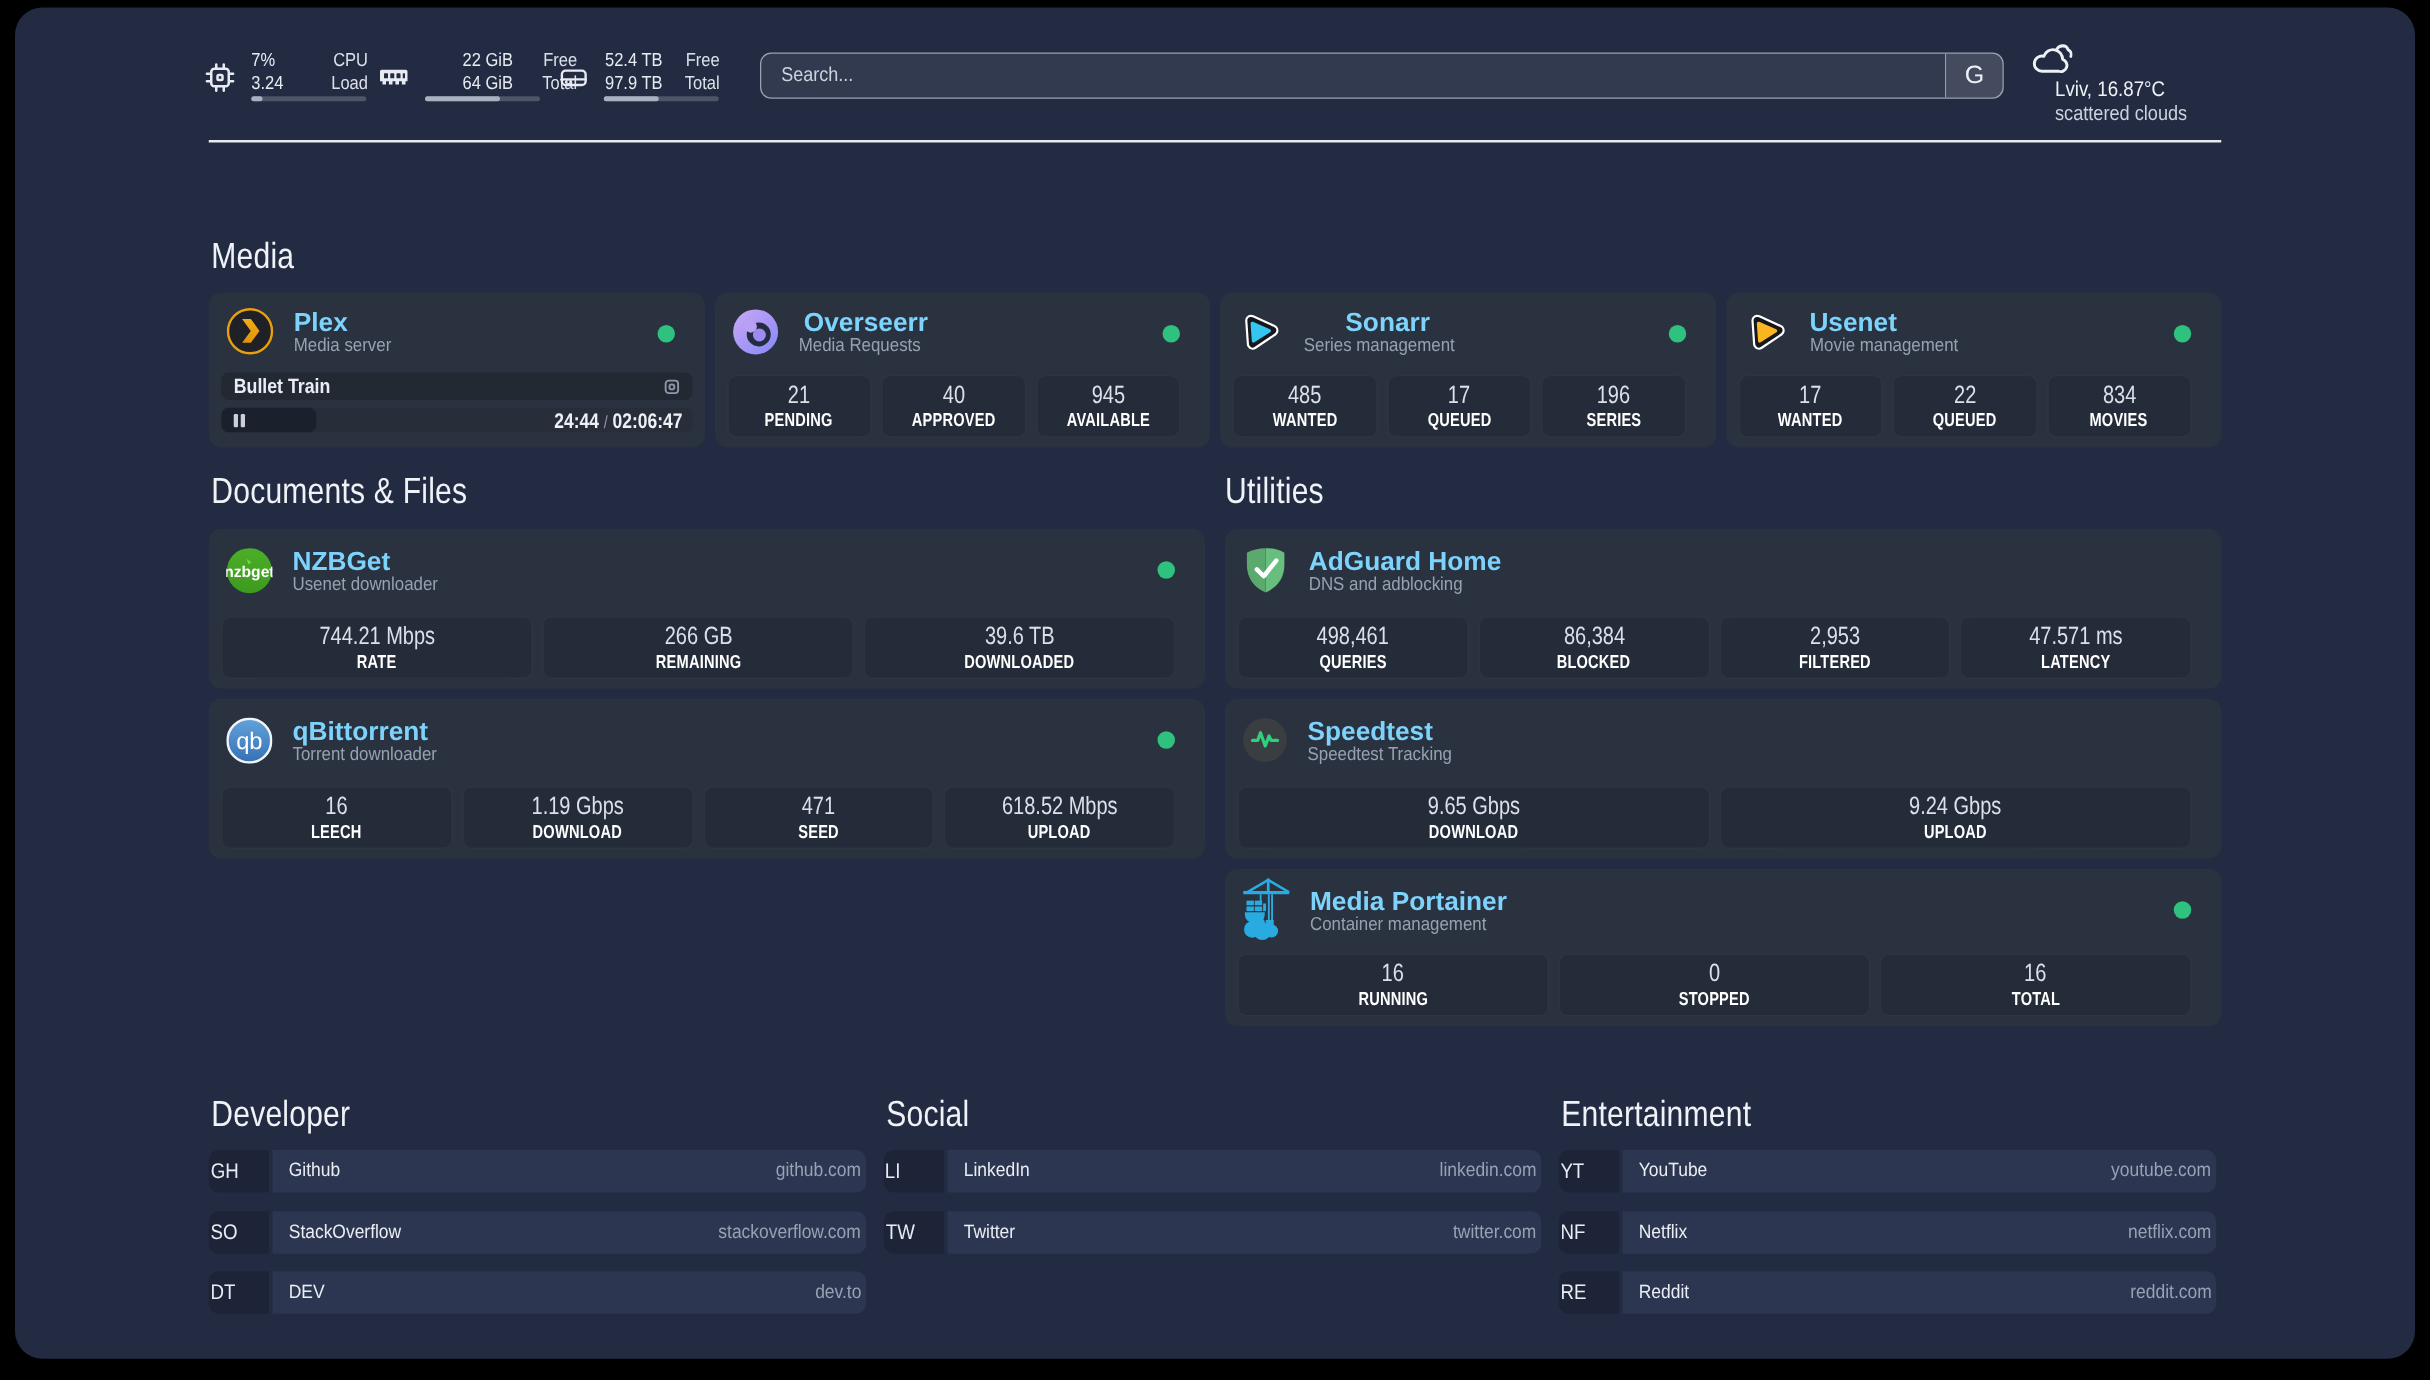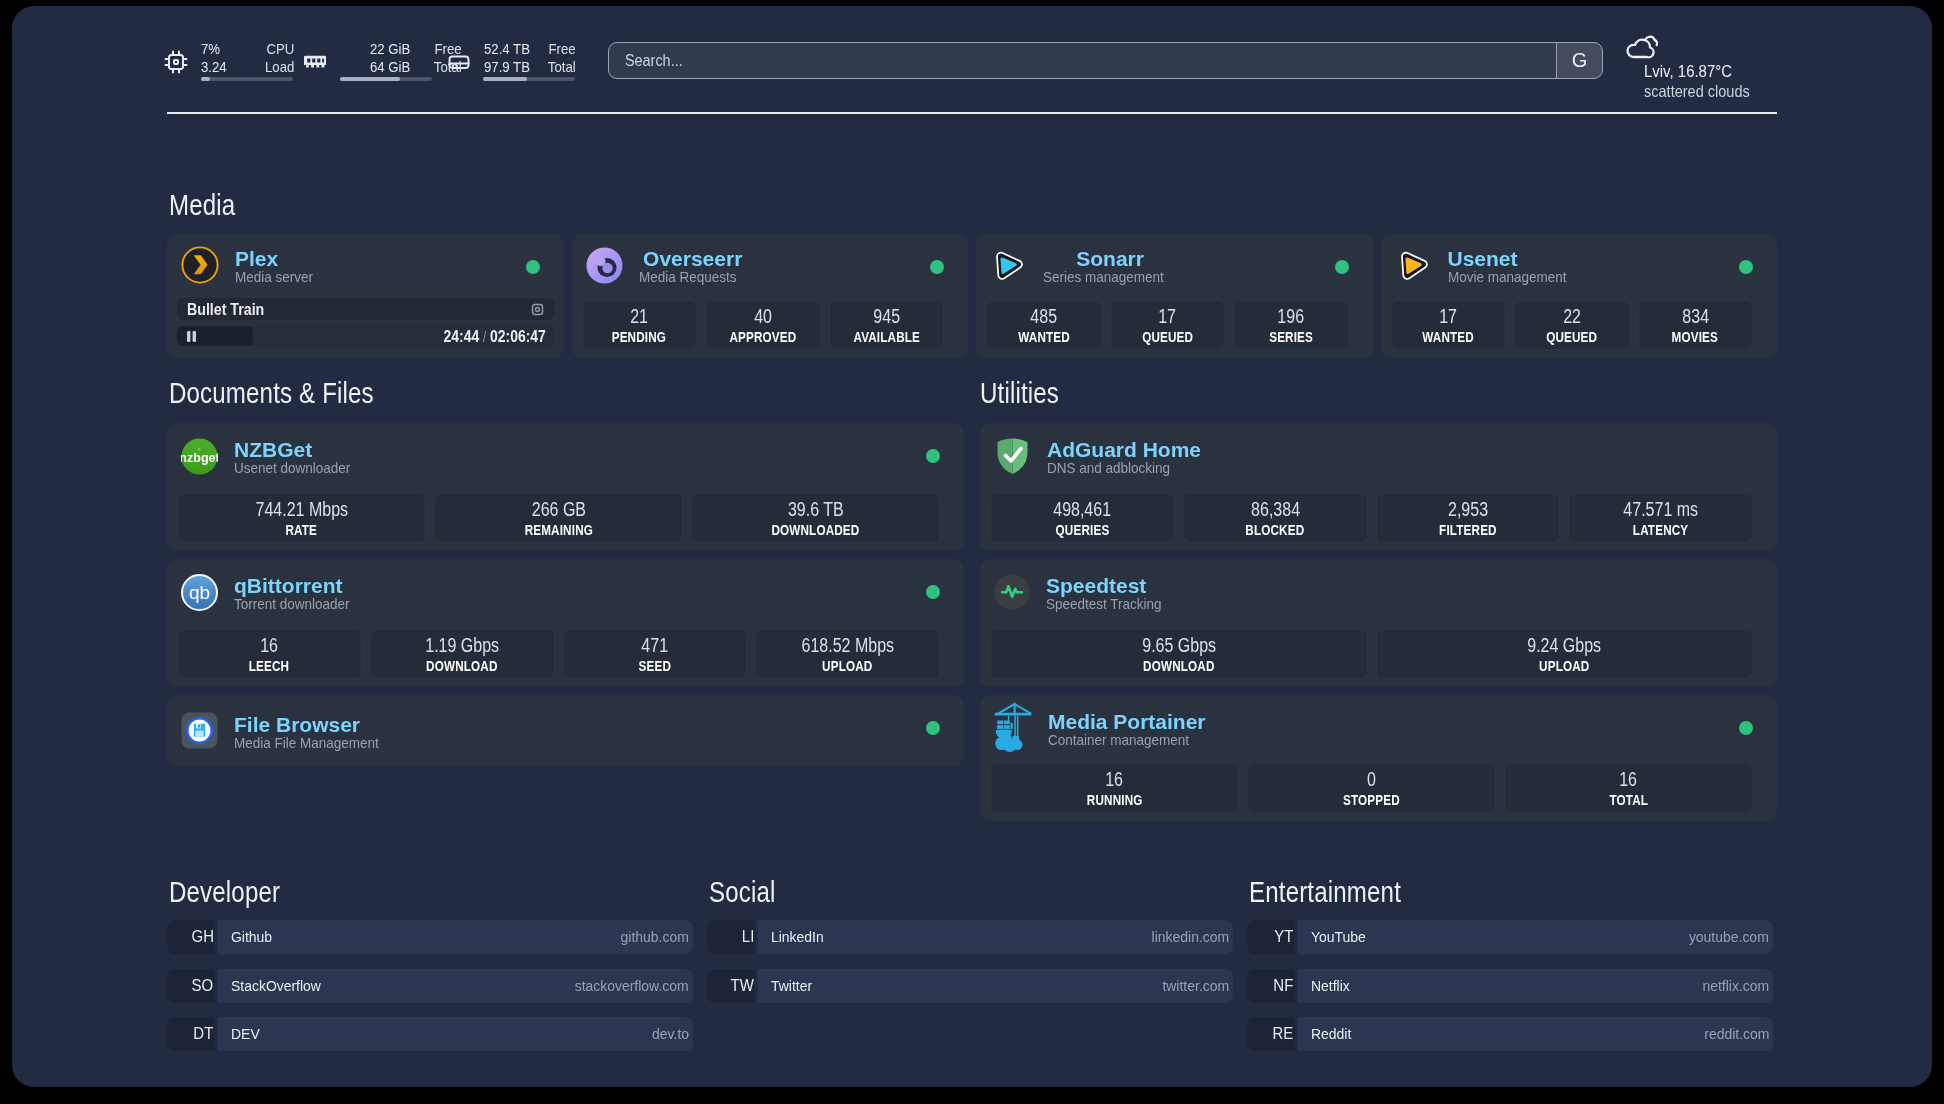--- a/index.html
+++ b/index.html
@@ -60,21 +60,21 @@
   border-radius:6px; overflow:hidden; }
 .ppill { position:absolute; left:0; top:0; height:20px; width:76px; background:#1B212C; border-radius:6px; }
 .pausebars { position:absolute; left:9px; top:5px; }
 .ptime { position:absolute; right:8px; top:1px; font-size:17px; font-weight:700; color:#EDF1F6; transform:scaleX(0.82); transform-origin:100% 50%; white-space:nowrap; }
 .ptime .slash { color:#8E99A9; font-weight:400; font-size:14px; }
 
 
 .bmcol { position:absolute; width:526px; }
 .bmrow { display:flex; height:34px; margin-bottom:14.5px; }
 .bmabbr { width:48px; background:#1D2437; border-radius:8px 0 0 8px; color:#E9EDF3;
-  font-size:17px; display:flex; align-items:center; justify-content:flex-end; }
+  font-size:17px; display:flex; align-items:center; justify-content:flex-start; }
 .bmabbr span { transform:scaleX(0.88); }
 .bmmain { flex:1; margin-left:3px; background:#2D3650; border-radius:0 8px 8px 0;
   display:flex; align-items:center; padding:0 4px 0 13px; }
 .bmname { font-size:15.5px; color:#EAEEF4; flex:1; transform:scaleX(0.9); transform-origin:0 50%; }
 .bmurl { font-size:15.5px; color:#97A2B4; transform:scaleX(0.9); transform-origin:100% 50%; }
 </style>
 </head>
 <body>
 <div class="panel">
 
@@ -367,38 +367,20 @@
             <div class="tval">471</div>
             <div class="tlab">SEED</div>
           </div>
         <div class="tile">
             <div class="tval">618.52 Mbps</div>
             <div class="tlab">UPLOAD</div>
           </div>
       </div>
     </div>
 
-    <div class="card" style="height:71px;">
-      <div class="chead" style="height:71px;">
-        <svg width="37" height="37" viewBox="0 0 37 37">
-          <rect x="0.5" y="0.5" width="36" height="36" rx="8" fill="#49545D"></rect>
-          <circle cx="18.5" cy="18.5" r="12" fill="#FFFFFF"></circle>
-          <circle cx="18.5" cy="18.5" r="12.2" fill="none" stroke="#1F64EE" stroke-width="2.6"></circle>
-          <rect x="12.8" y="11.8" width="11.4" height="13" rx="1" fill="#2EB2E8"></rect>
-          <rect x="15.2" y="11.8" width="4.4" height="4.6" fill="#EAF6FC"></rect>
-          <rect x="17.1" y="12.6" width="1.6" height="3" fill="#1673B9"></rect>
-          <rect x="14.4" y="18.6" width="8.2" height="6.2" fill="#BFE4F5"></rect>
-        </svg>
-        <div class="ctitles">
-          <div class="cname">File Browser</div>
-          <div class="cdesc">Media File Management</div>
-        </div>
-      </div>
-      <div class="dot"></div>
-    </div>
   </div>
 
   <div class="stitle" style="left:968px; top:371px;">Utilities</div>
   <div class="twocol" style="left:968px; top:417px;">
 
     <div class="card" style="height:128px; margin-bottom:8px;">
       <div class="chead" style="height:66px;">
         <svg width="37" height="38" viewBox="0 0 37 38">
           <path d="M18.5 1.5 C24 1.5 29.5 2.7 33.5 5.2 L33.5 15 C33.5 25.8 27.5 33 18.5 37 L18.5 1.5 Z" fill="#68BE7C"></path>
           <path d="M18.5 1.5 C13 1.5 7.5 2.7 3.5 5.2 L3.5 15 C3.5 25.8 9.5 33 18.5 37 L18.5 1.5 Z" fill="#5CA96E"></path>

